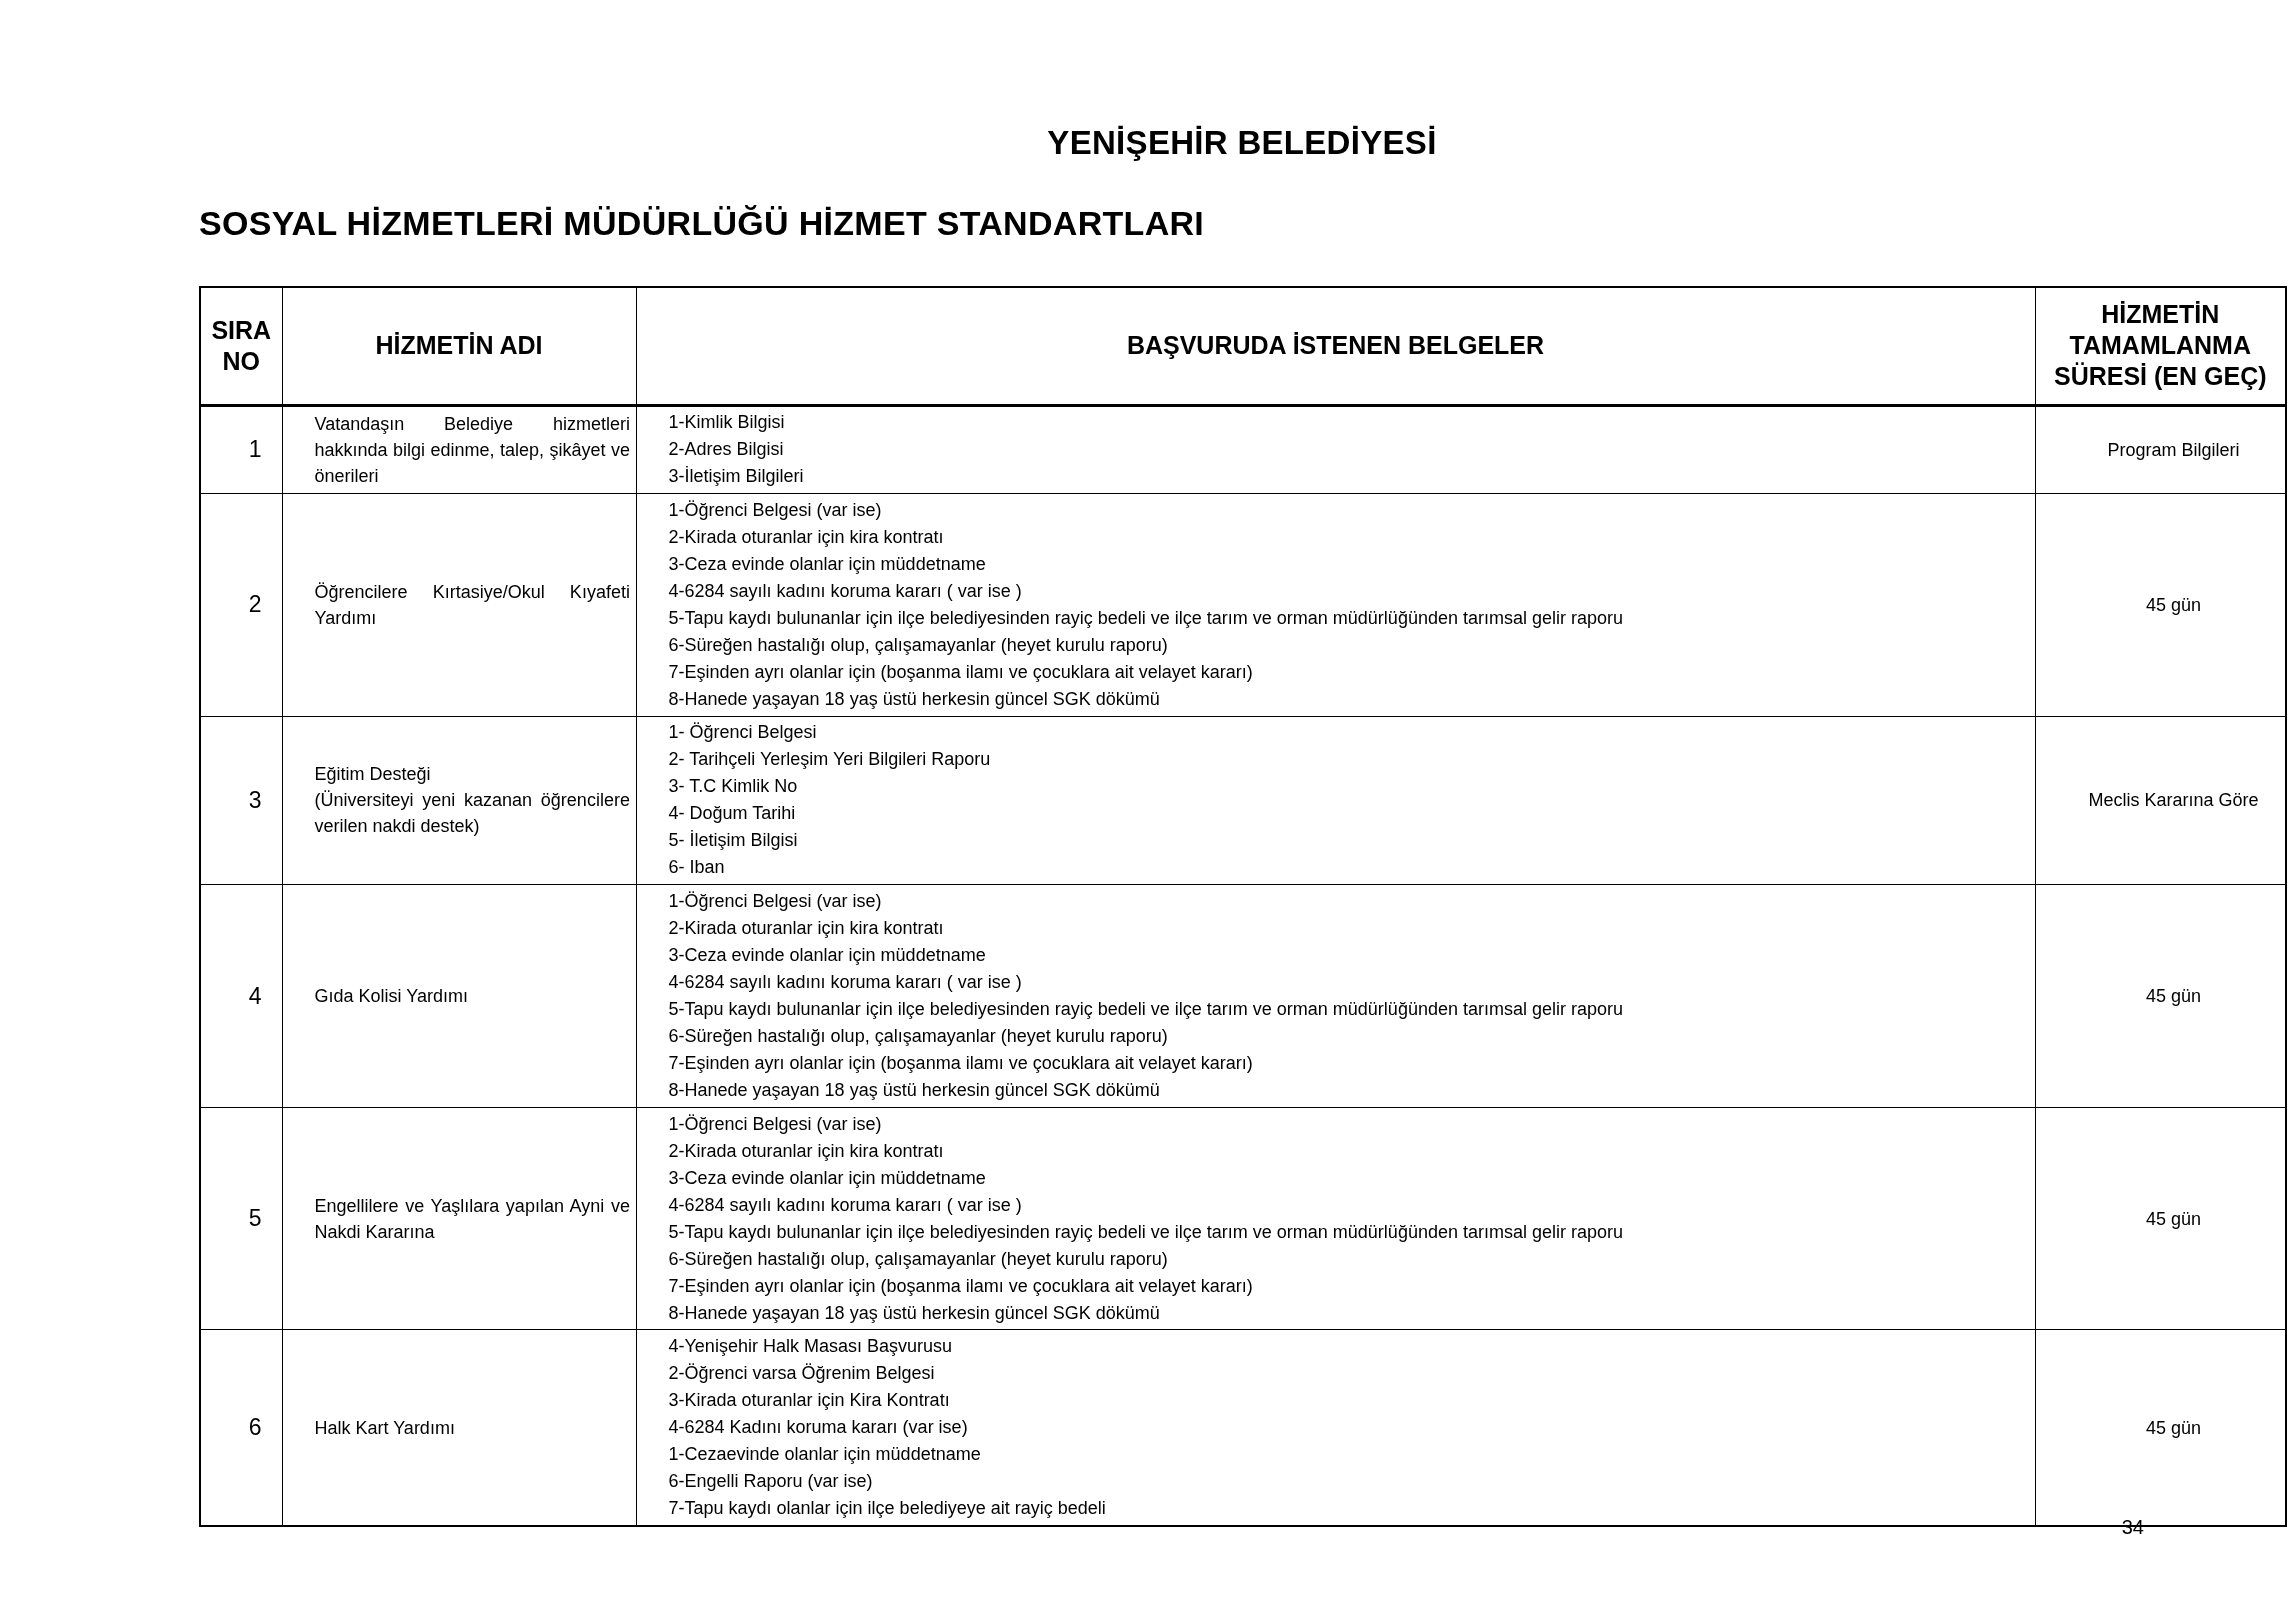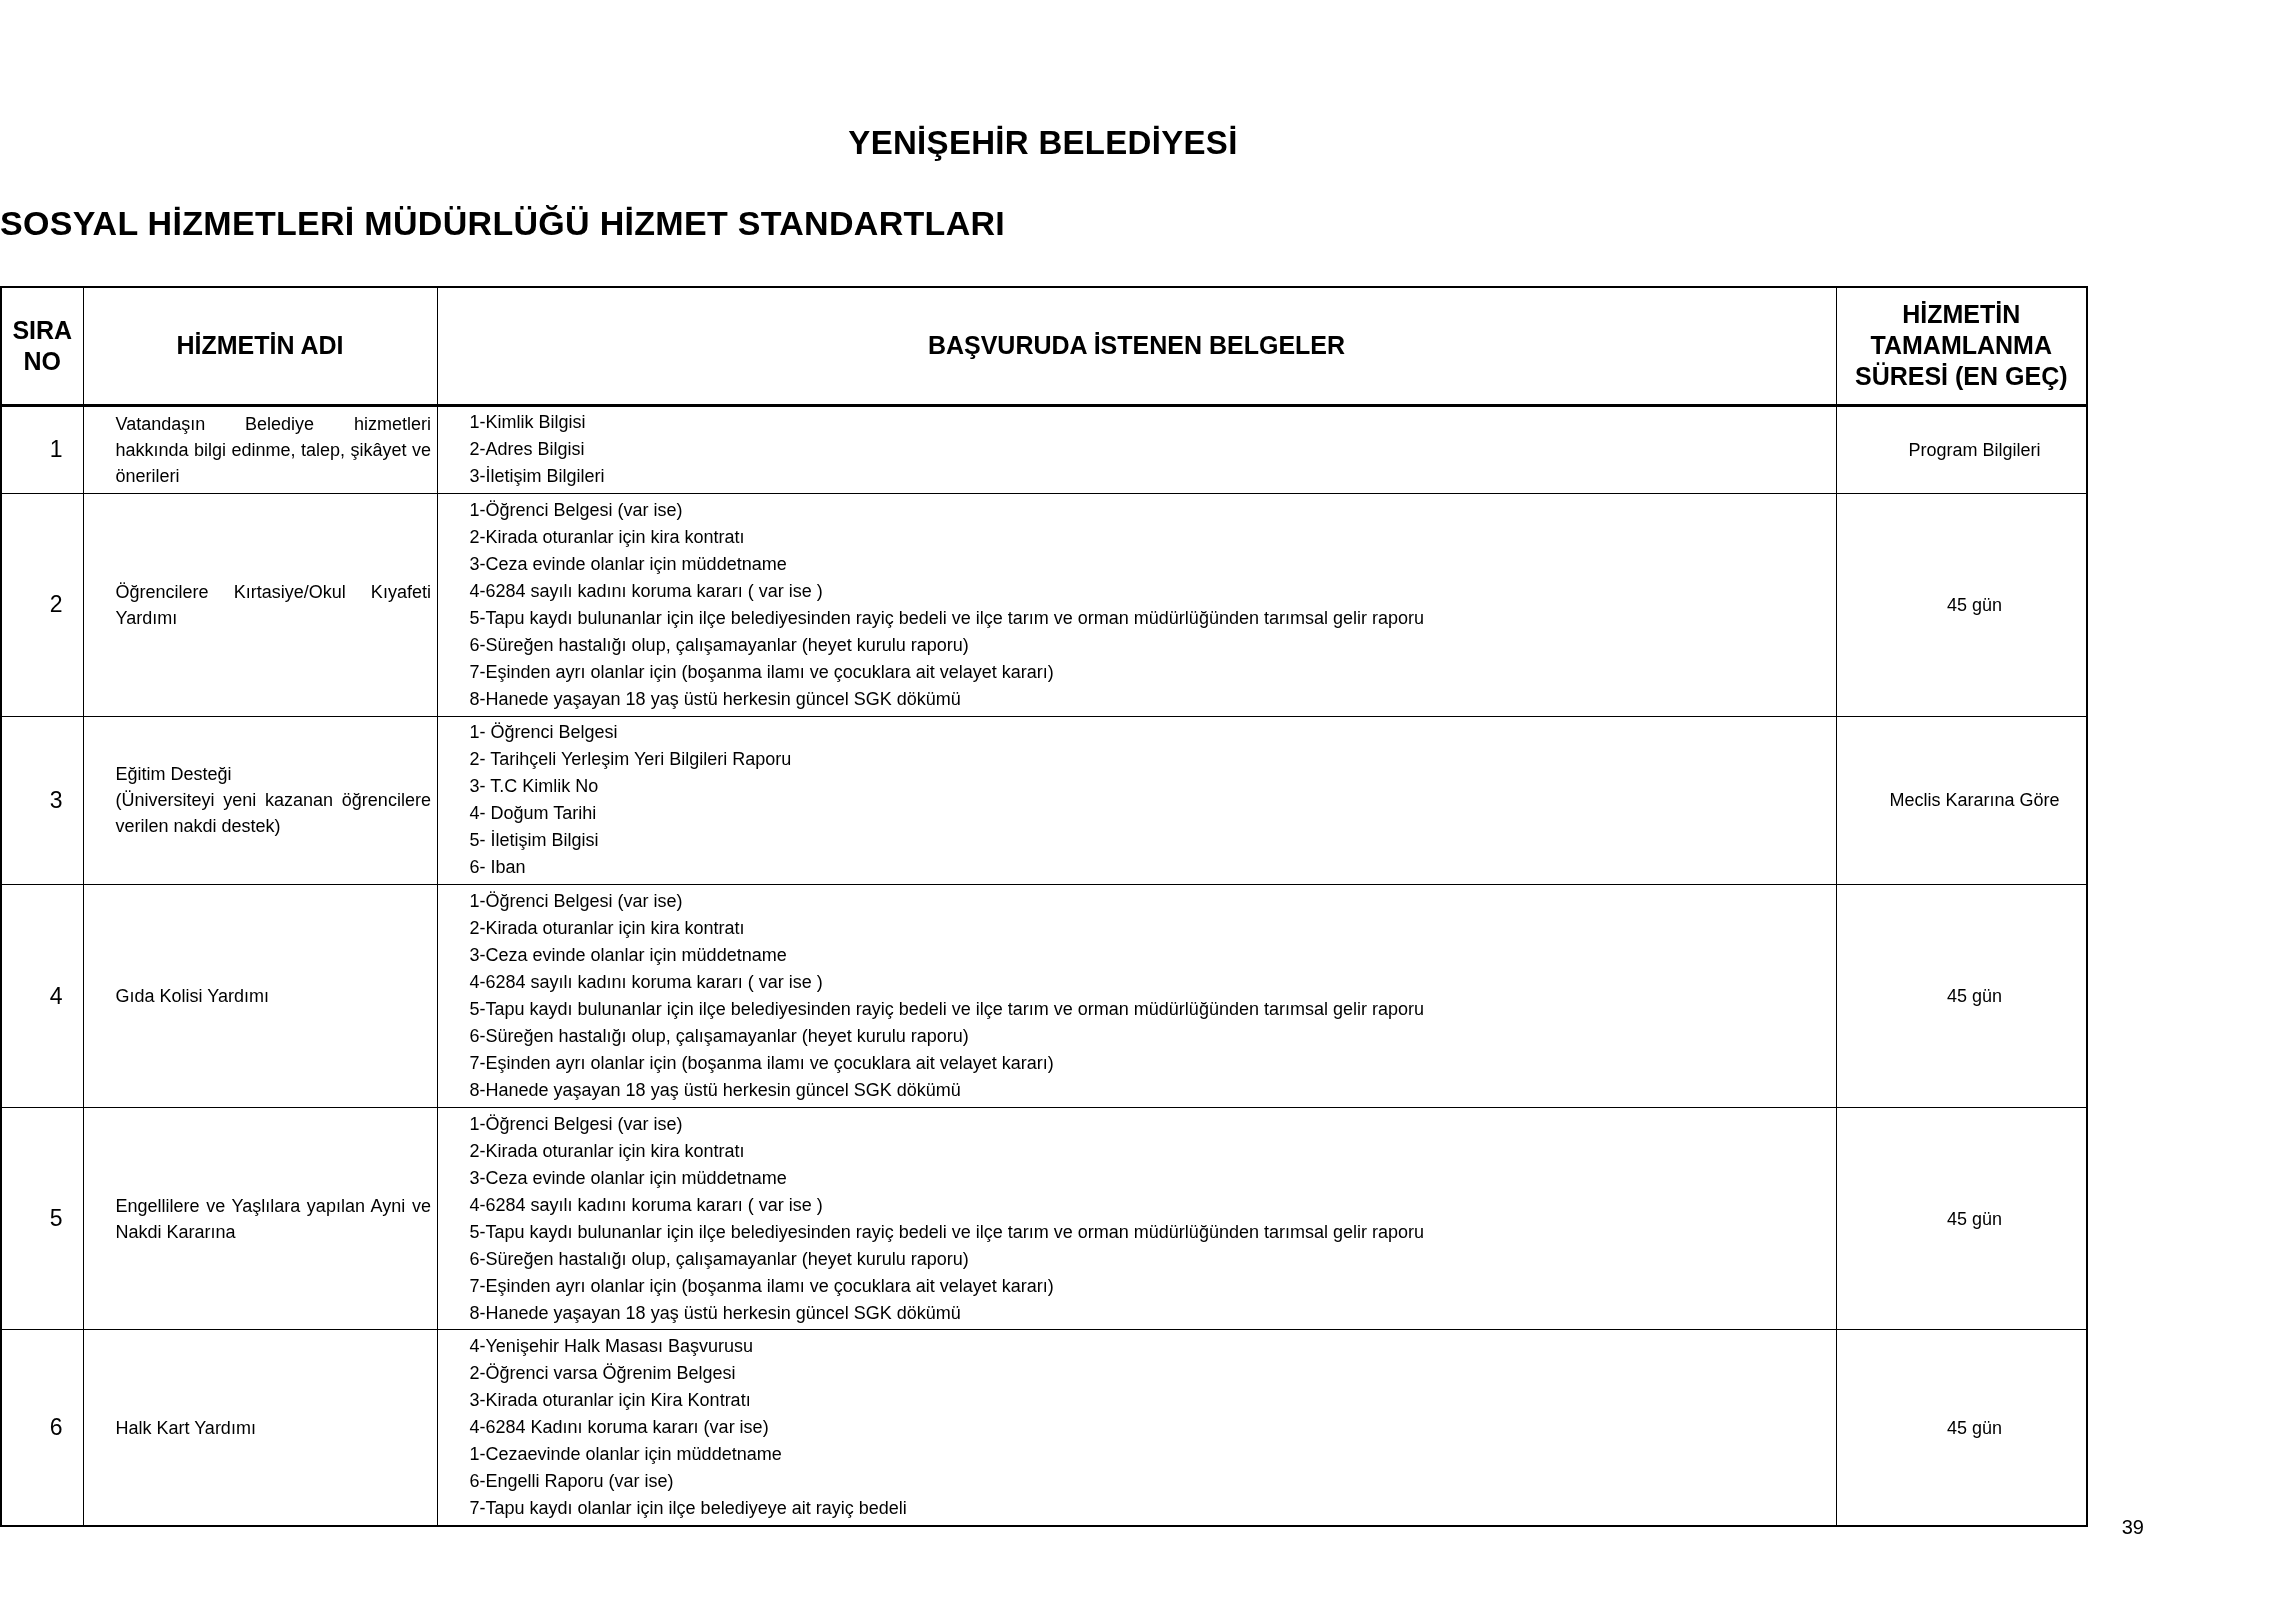--- a/index.html
+++ b/index.html
@@ -7,20 +7,21 @@
   .page {
     position: relative;
     width: 2295px;
     height: 1624px;
     background: #ffffff;
     color: #000000;
     font-family: "Liberation Sans", sans-serif;
     overflow: hidden;
   }
   .content {
+    margin-left: 199px;
     width: 2086px;
   }
   .title-line1 {
     margin: 124px 0 0 0;
     text-align: center;
     font-size: 33px;
     font-weight: bold;
     letter-spacing: 0.3px;
   }
   .title-line2 {
@@ -191,15 +192,15 @@
               <div class="doc-line">1-Cezaevinde olanlar için müddetname</div>
               <div class="doc-line">6-Engelli Raporu (var ise)</div>
               <div class="doc-line">7-Tapu kaydı olanlar için ilçe belediyeye ait rayiç bedeli</div>
             </td>
             <td class="c-duration">45 gün</td>
           </tr>
         </tbody>
     </table>
   </div>
 
-  <div class="page-number">39</div>
+  <div class="page-number">34</div>
 </div>
 
 
 </body></html>

